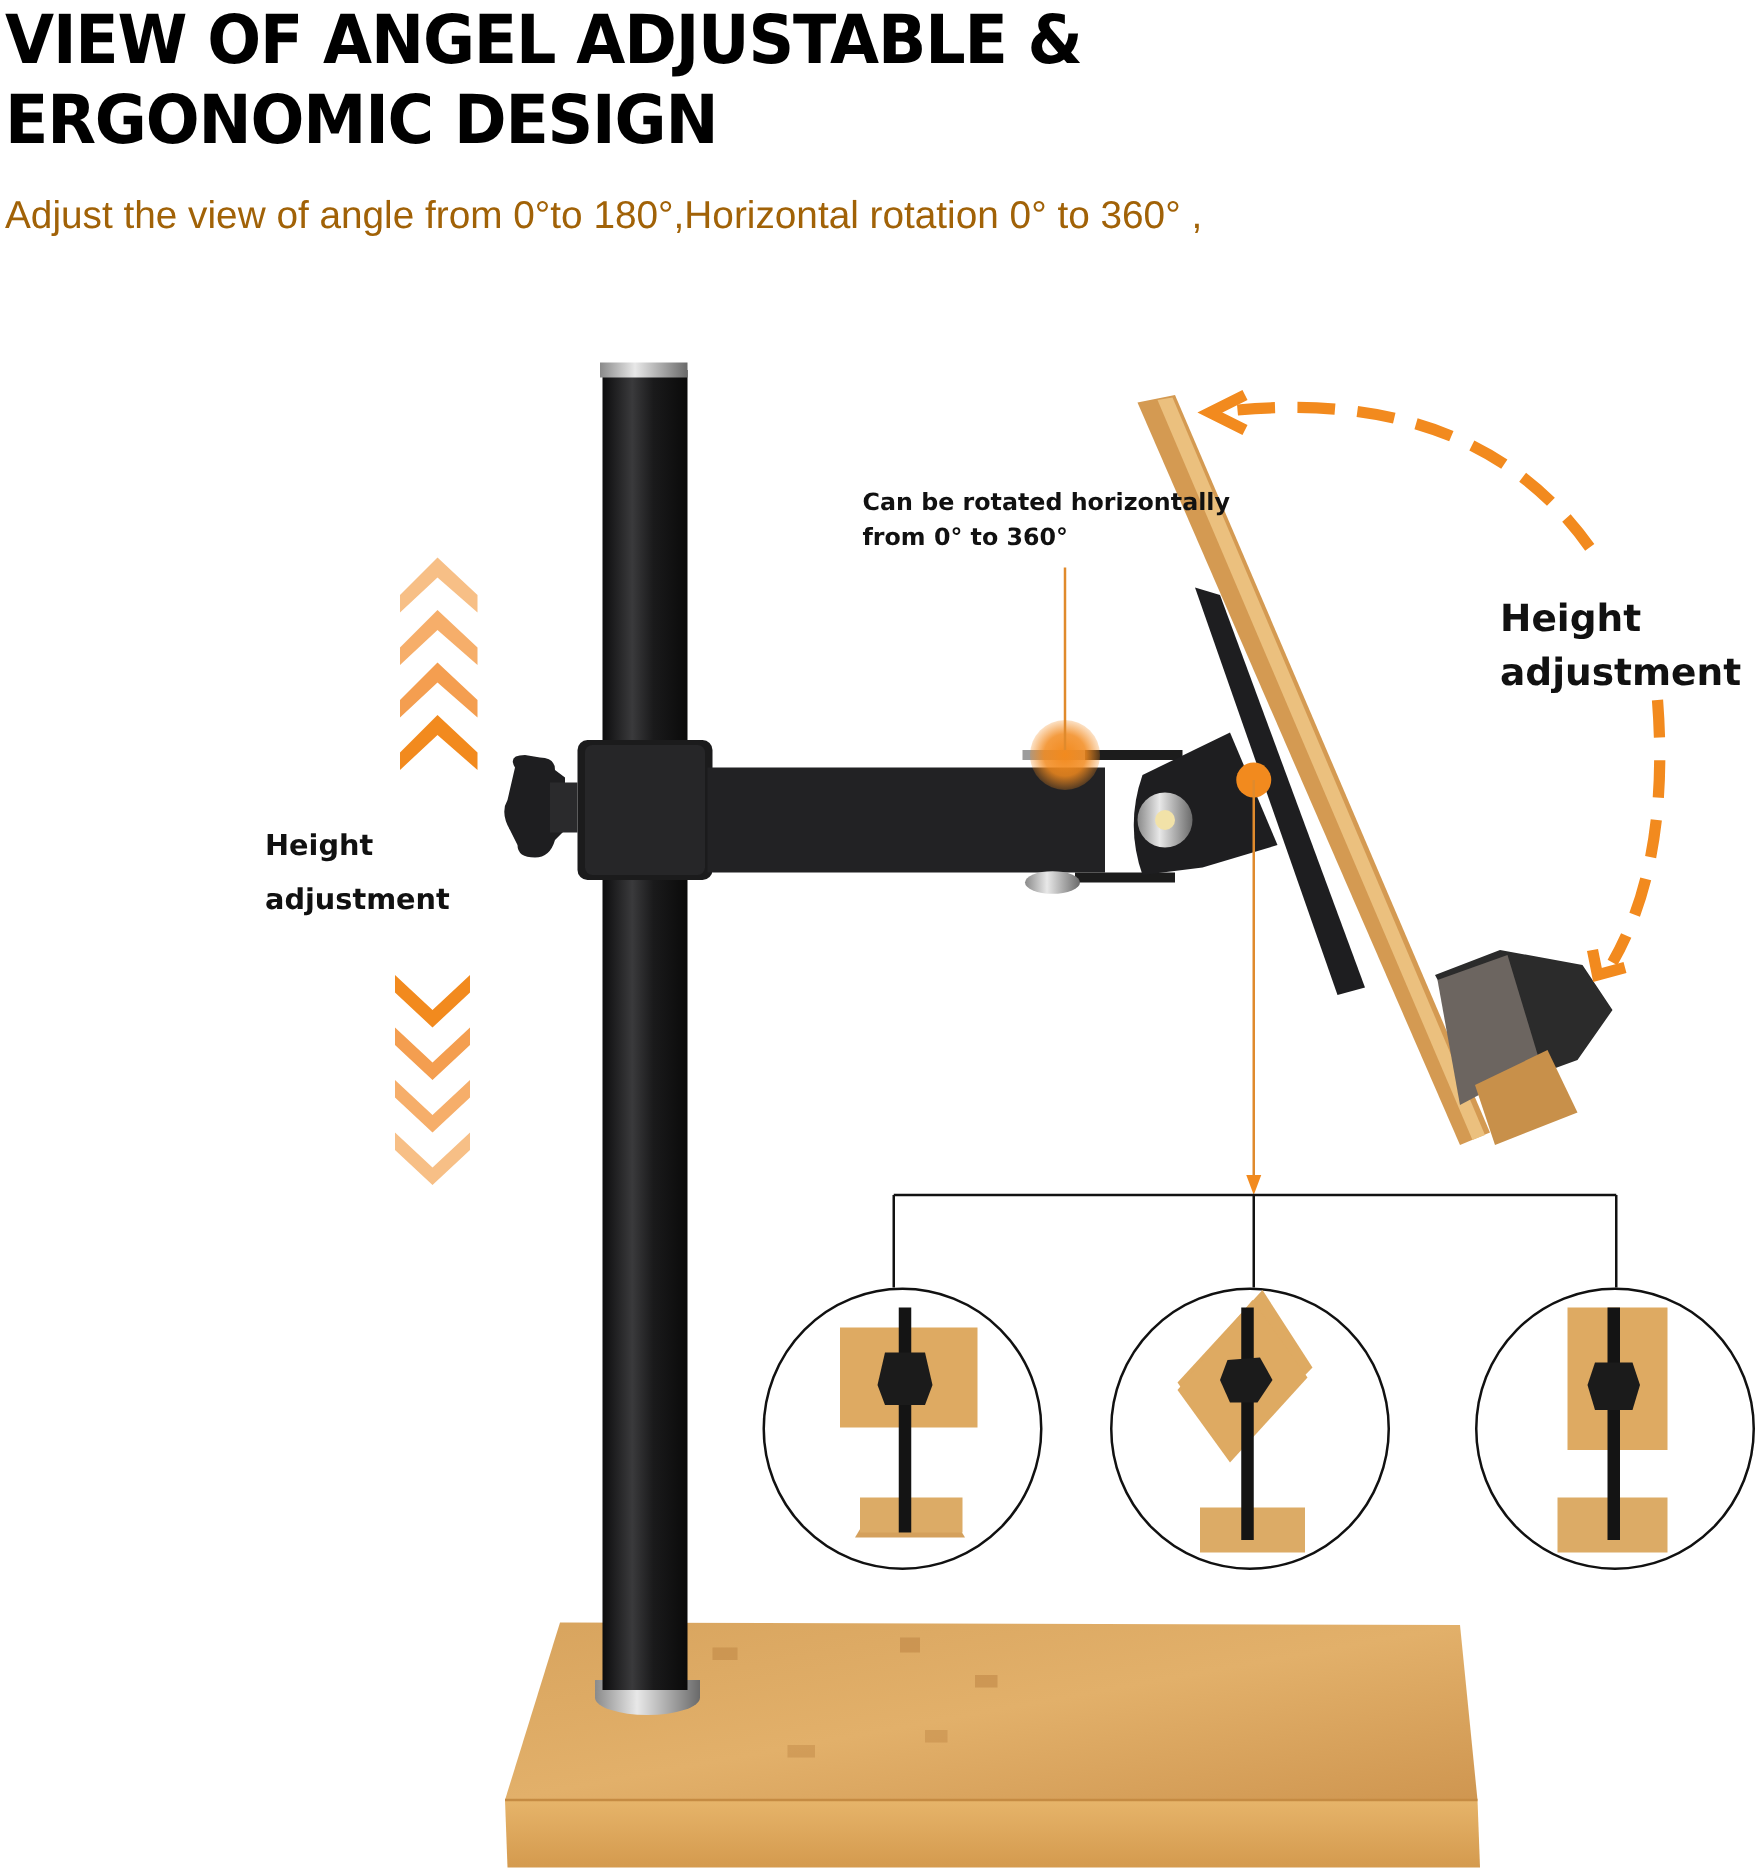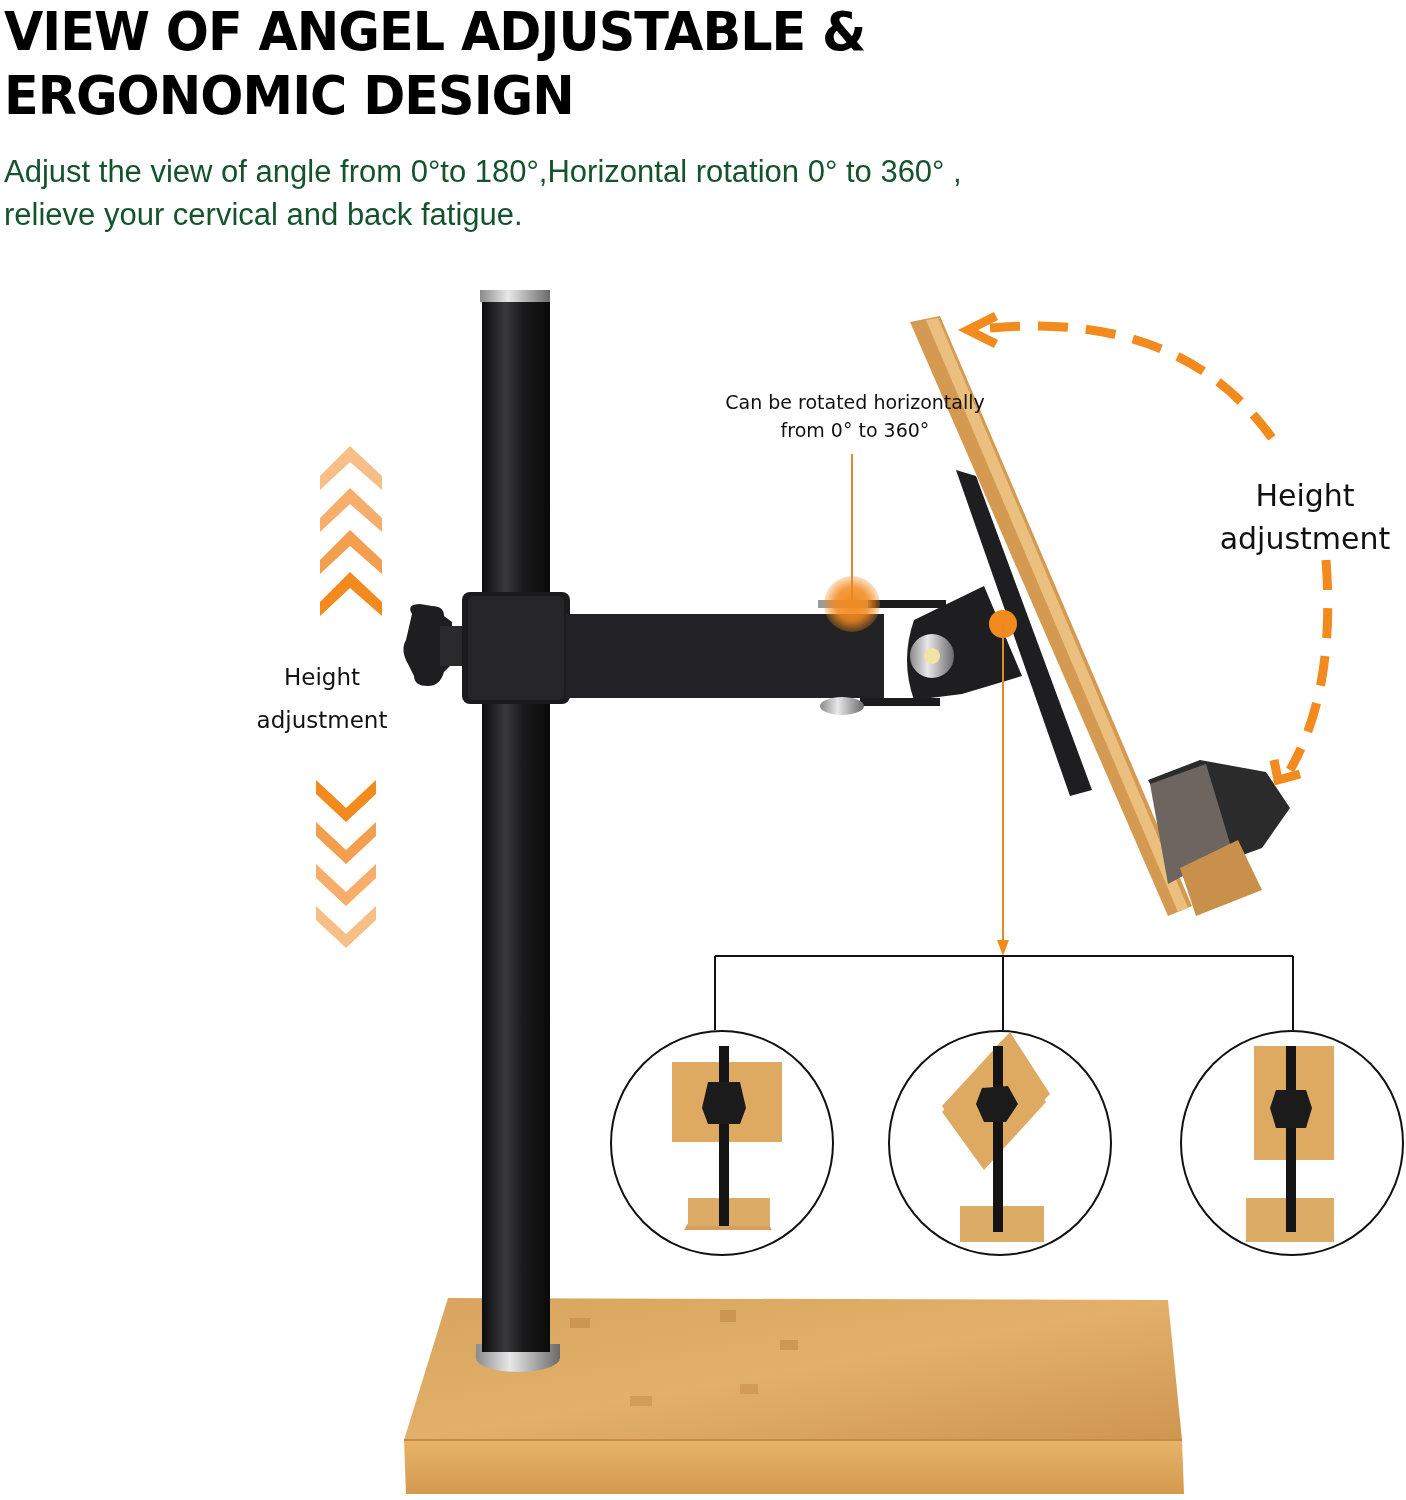--- a/index.html
+++ b/index.html
@@ -5,41 +5,40 @@
   html, body { margin: 0; padding: 0; background: #ffffff; }
   body { width: 1406px; height: 1500px; position: relative; overflow: hidden; font-family: "DejaVu Sans", sans-serif; }
   .title {
     position: absolute; left: 4px; top: 0px; margin: 0;
     font-family: "DejaVu Sans", sans-serif; font-weight: bold;
     font-size: 54px; line-height: 64px; color: #000; letter-spacing: -1px;
     transform: scaleX(0.94); transform-origin: left top;
   }
   .subtitle {
     position: absolute; left: 4px; top: 150px; margin: 0;
-    font-family: "Liberation Sans", sans-serif; font-size: 31px; line-height: 43px; color: #14532d;
+    font-family: "Liberation Sans", sans-serif; font-size: 31px; line-height: 43px; color: #a16207;
   }
   .callout {
-    position: absolute; font-family: "DejaVu Sans", sans-serif; font-weight: normal; color: #111; text-align: center;
+    position: absolute; font-family: "DejaVu Sans", sans-serif; font-weight: bold; color: #111; text-align: left;
   }
   .callout-rotate { left: 690px; top: 388px; width: 330px; font-size: 19px; line-height: 28px; }
   .callout-angle { left: 1200px; top: 474px; width: 210px; font-size: 30px; line-height: 43px; }
   .callout-height { left: 212px; top: 656px; width: 220px; font-size: 23px; line-height: 43px; }
   svg.scene { position: absolute; left: 0; top: 0; }
 </style>
 </head>
 <body>
 
 <h1 class="title">
   <span>VIEW OF ANGEL ADJUSTABLE &amp;</span><br>
   <span>ERGONOMIC DESIGN</span>
 </h1>
 
 <p class="subtitle">
   <span>Adjust the view of angle from 0°to 180°,Horizontal rotation 0° to 360° ,</span><br>
-  <span>relieve your cervical and back fatigue.</span>
 </p>
 
 <svg class="scene" width="1406" height="1500" viewBox="0 0 1406 1500" xmlns="http://www.w3.org/2000/svg">
   <defs>
     <linearGradient id="pole" x1="0" x2="1" y1="0" y2="0">
       <stop offset="0" stop-color="#0c0c0d"></stop>
       <stop offset="0.35" stop-color="#3a3a3c"></stop>
       <stop offset="0.6" stop-color="#1a1a1b"></stop>
       <stop offset="1" stop-color="#0a0a0a"></stop>
     </linearGradient>

